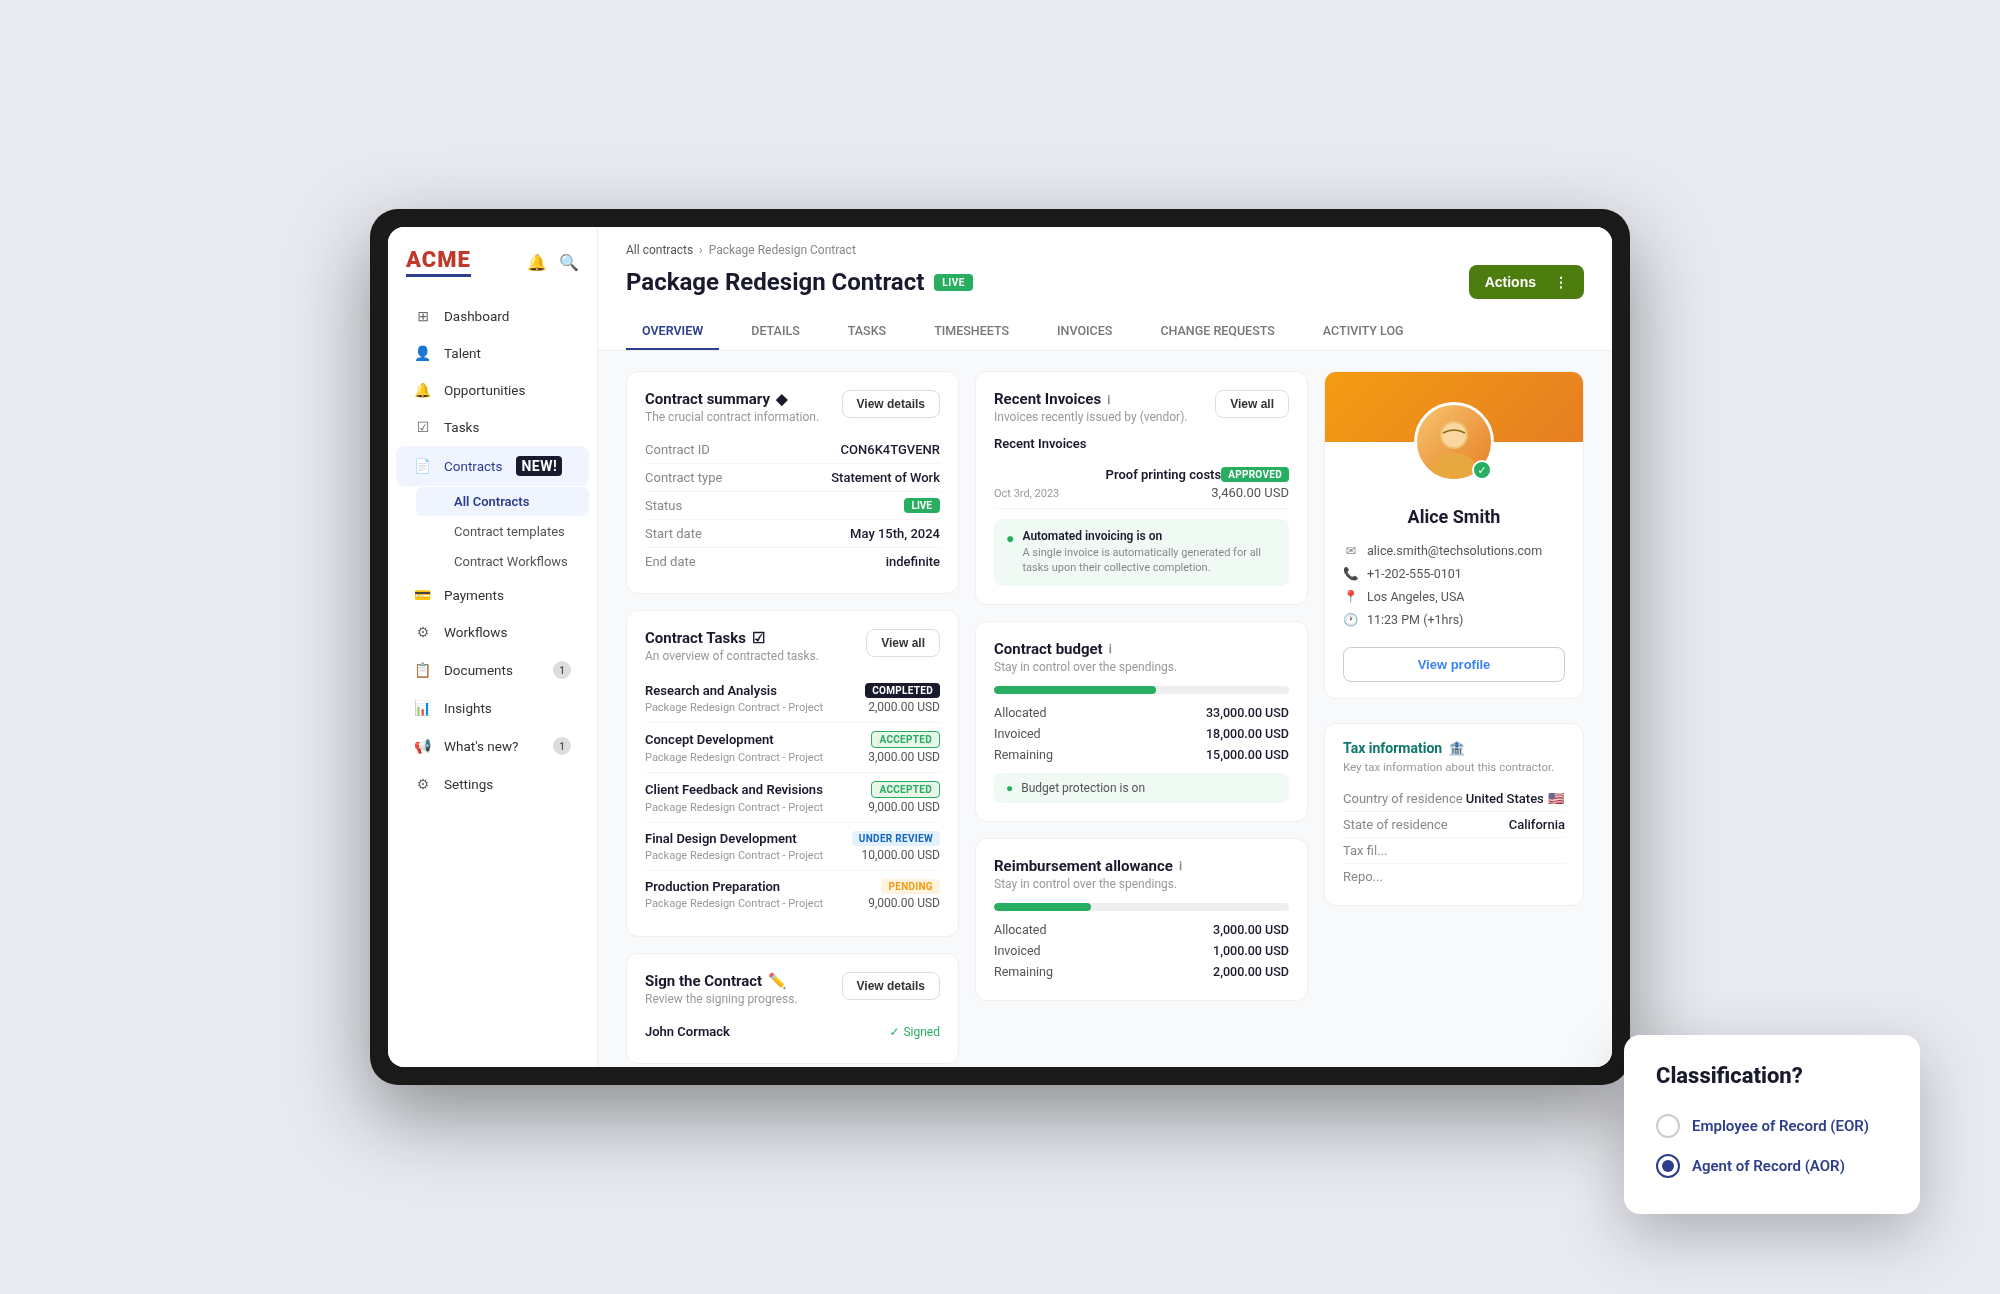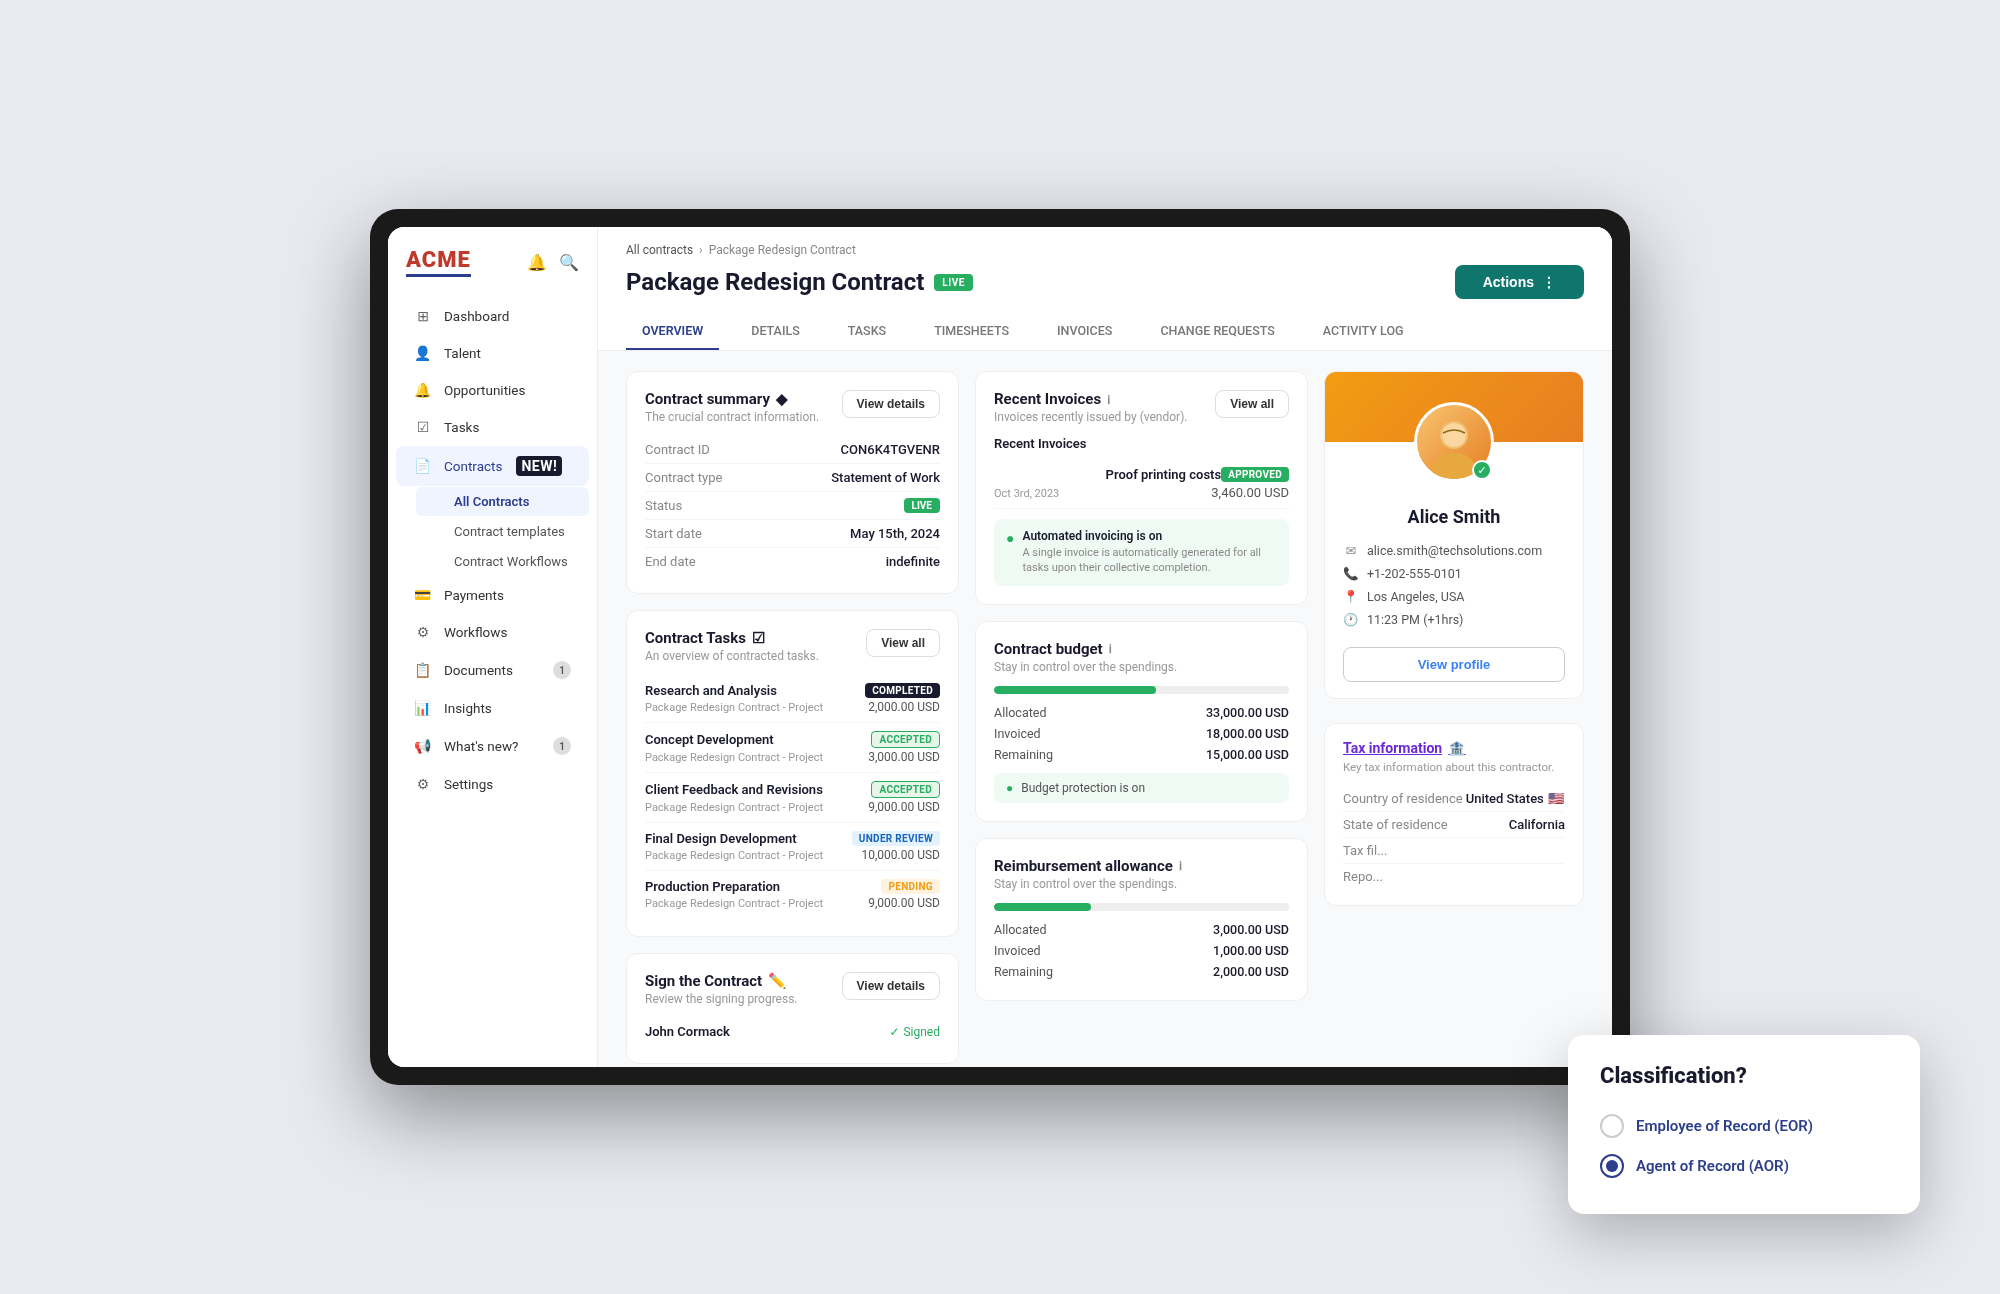--- a/index.html
+++ b/index.html
@@ -215,31 +215,31 @@
       background: #27ae60;
       color: #fff;
       font-size: 10px;
       font-weight: 700;
       padding: 3px 8px;
       border-radius: 4px;
       letter-spacing: 0.5px;
     }
 
     .actions-btn {
-      background: #0f766e;
+      background: #4d7c0f;
       color: #fff;
       border: none;
       border-radius: 8px;
-      padding: 9px 28px;
+      padding: 9px 16px;
       font-size: 14px;
       font-weight: 600;
       cursor: pointer;
       display: flex;
       align-items: center;
-      gap: 8px;
+      gap: 18px;
     }
 
     .tab-nav {
       display: flex;
       gap: 16px;
     }
 
     .tab-item {
       padding: 10px 16px;
       font-size: 12.5px;
@@ -470,26 +470,25 @@
       background: #fff;
       border-radius: 12px;
       border: 1px solid #eee;
       padding: 16px 18px;
       margin-top: 12px;
     }
 
     .tax-title {
       font-size: 14px;
       font-weight: 700;
-      color: #6d28d9;
+      color: #0f766e;
       display: flex;
       align-items: center;
       gap: 6px;
       margin-bottom: 4px;
-      text-decoration: underline;
     }
 
     .tax-subtitle { font-size: 11.5px; color: #999; margin-bottom: 12px; }
 
     .tax-row {
       display: flex;
       justify-content: space-between;
       padding: 5px 0;
       font-size: 13px;
       border-bottom: 1px solid #f5f5f5;
@@ -946,21 +945,21 @@
           </div>
 
         </div>
 
       </div>
     </main>
 
   </div>
 </div>
 
-<div style="position:fixed; bottom:80px; right:80px; background:#fff; border-radius:16px; padding:28px 32px; box-shadow:0 20px 60px rgba(0,0,0,0.25); width:352px; z-index:200;">
+<div style="position:fixed; bottom:80px; right:80px; background:#fff; border-radius:16px; padding:28px 32px; box-shadow:0 20px 60px rgba(0,0,0,0.25); width:296px; z-index:200;">
   <div style="font-size:22px; font-weight:800; color:#1a1a2e; margin-bottom:18px;">Classification?</div>
 
   <div class="radio-option">
     <div class="radio-circle" style="width:24px;height:24px;border-radius:50%;border:2.5px solid #ccc;display:flex;align-items:center;justify-content:center;flex-shrink:0;"></div>
     <span style="font-size:15px; font-weight:600; color:#2c3e8c;">Employee of Record (EOR)</span>
   </div>
 
   <div class="radio-option">
     <div class="radio-circle selected" style="width:24px;height:24px;border-radius:50%;border:2.5px solid #2c3e8c;display:flex;align-items:center;justify-content:center;flex-shrink:0;">
       <div style="width:12px;height:12px;border-radius:50%;background:#2c3e8c;"></div>

